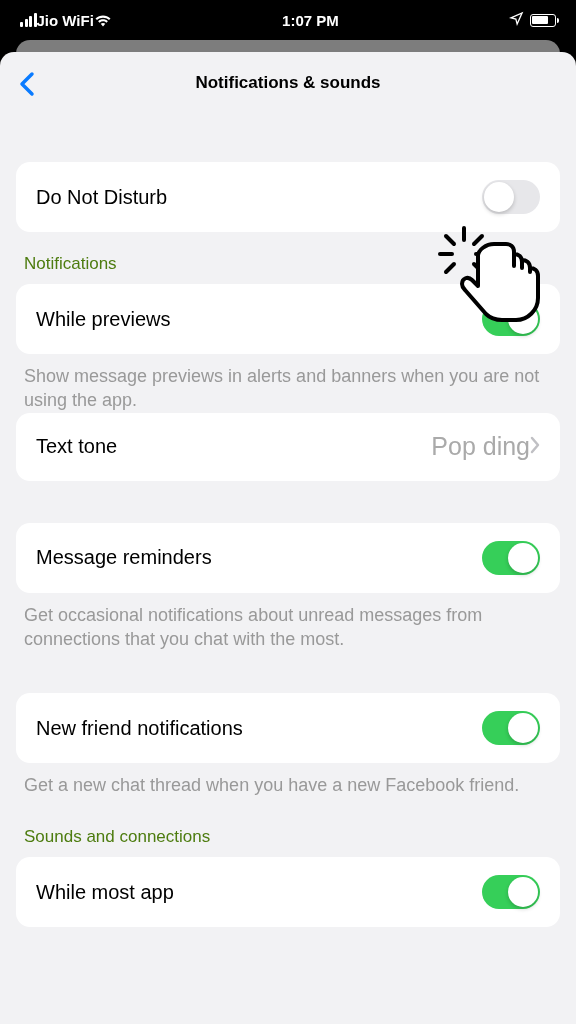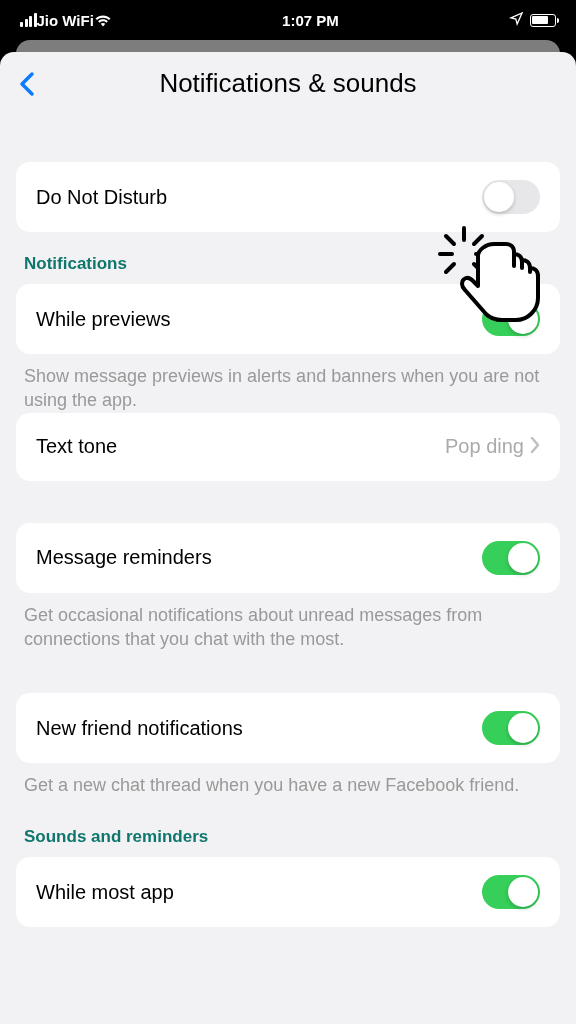--- a/index.html
+++ b/index.html
@@ -104,31 +104,31 @@
       align-items: center;
       justify-content: center;
       position: relative;
     }
     .back-btn {
       position: absolute;
       left: 18px;
       top: 18px;
     }
     .nav-title {
-      font-size: 26px;
-      font-weight: 400;
+      font-size: 17px;
+      font-weight: 700;
       color: #000;
     }
     .content {
       padding: 0;
     }
     .section-header {
       font-size: 17px;
-      font-weight: 700;
-      color: #0f766e;
+      font-weight: 400;
+      color: #4d7c0f;
       padding: 22px 24px 10px;
     }
     .cell {
       background: #fff;
       margin: 0 16px;
       border-radius: 14px;
       display: flex;
       align-items: center;
       justify-content: space-between;
       padding: 18px 20px;
@@ -136,23 +136,22 @@
     }
     .cell.first-gap {
       margin-top: 48px;
     }
     .cell-label {
       font-size: 20px;
       font-weight: 500;
       color: #000;
     }
     .cell-value {
-      font-size: 20px;
+      font-size: 25px;
       color: #aaa;
-      margin-right: 6px;
     }
     .cell-right {
       display: flex;
       align-items: center;
     }
     .footer-text {
       font-size: 18px;
       color: #999;
       padding: 10px 24px 0;
       line-height: 1.35;
@@ -284,21 +283,21 @@
     <div class="spacer"></div>
 
     <div class="cell">
       <span class="cell-label">New friend notifications</span>
       <div class="toggle on">
         <div class="toggle-knob"></div>
       </div>
     </div>
     <div class="footer-text">Get a new chat thread when you have a new Facebook friend.</div>
 
-    <div class="section-header" style="padding-top:30px">Sounds and reminders</div>
+    <div class="section-header" style="padding-top:30px">Sounds and connections</div>
     <div class="cell">
       <span class="cell-label">While most app</span>
       <div class="toggle on">
         <div class="toggle-knob"></div>
       </div>
     </div>
 
   </div>
 
   <div class="tap-cursor">

